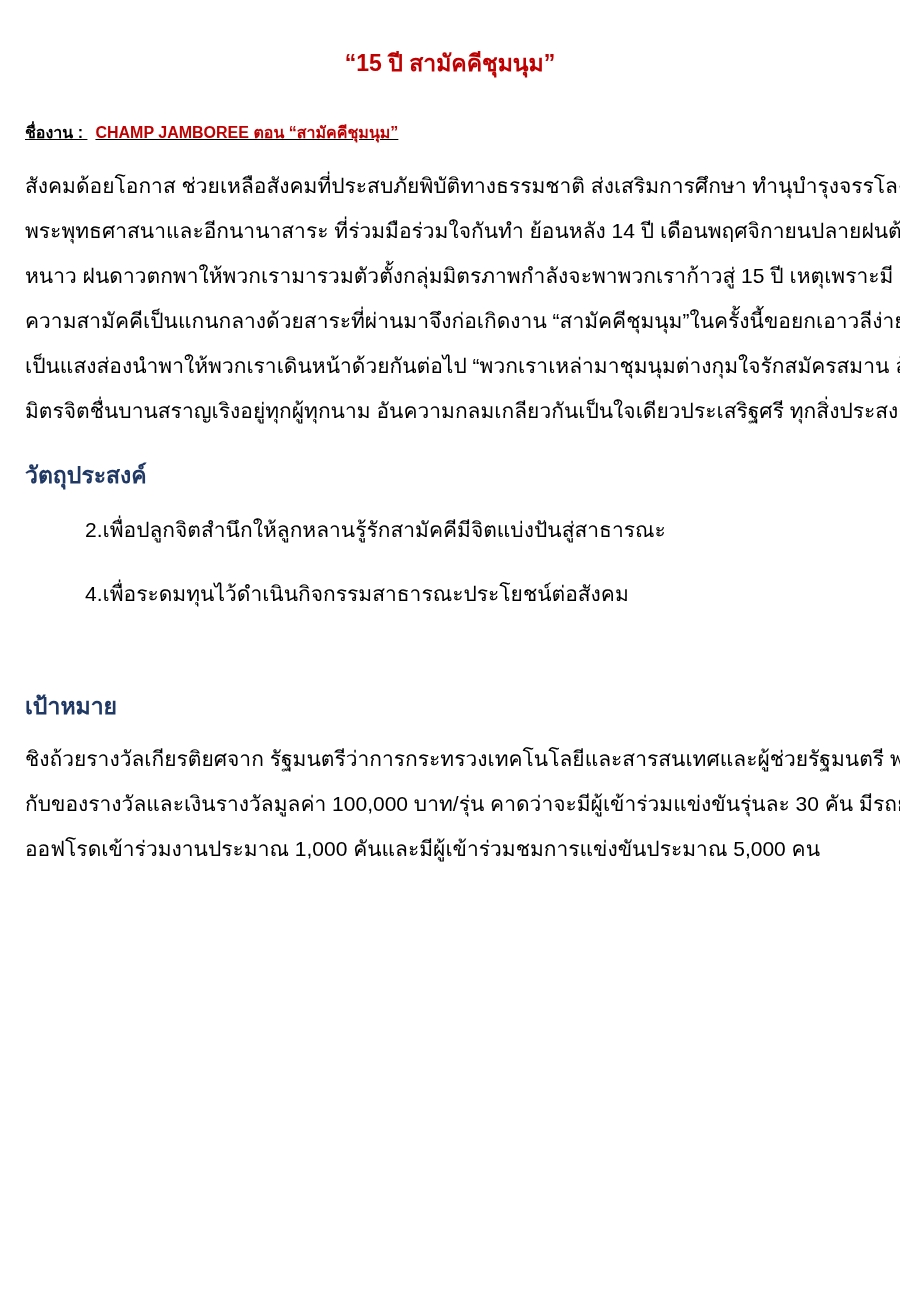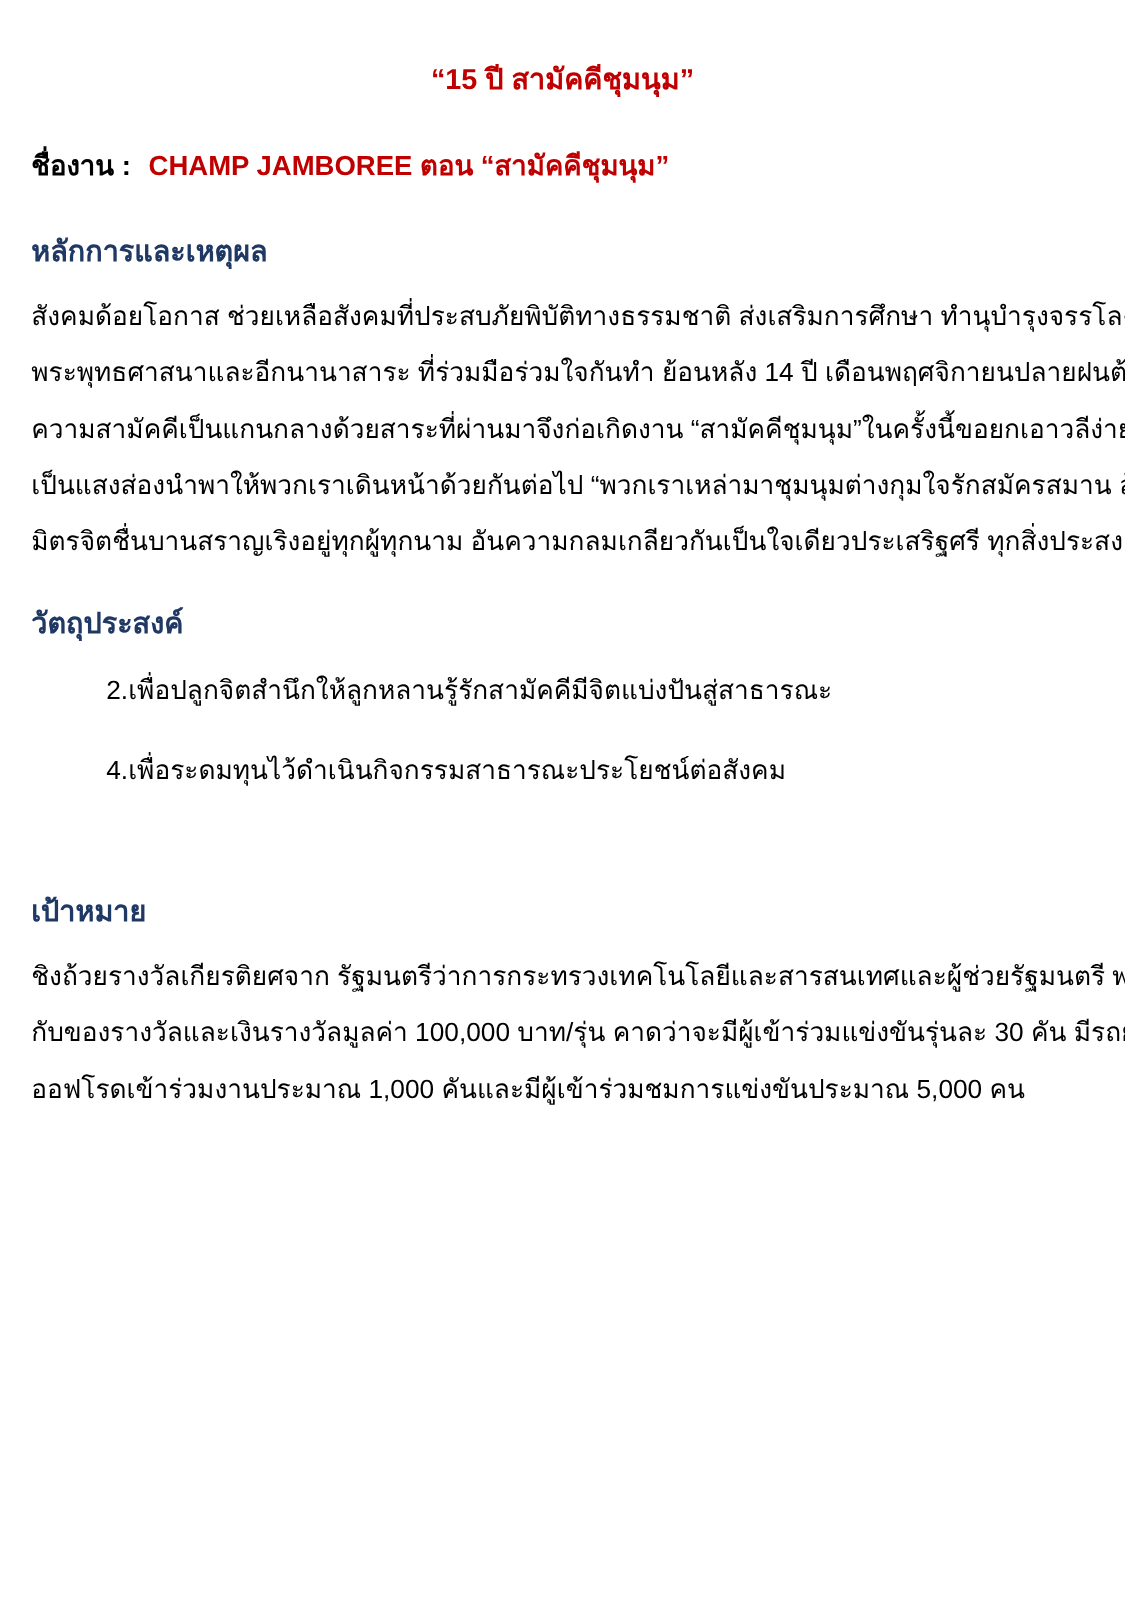--- a/index.html
+++ b/index.html
@@ -21,24 +21,25 @@
   }
   .doc-title {
     text-align: center;
     font-size: 23px;
     font-weight: bold;
     color: #C00000;
     line-height: 30px;
   }
   .event-line {
     margin-top: 40px;
-    font-size: 22px;
+    font-size: 16px;
     font-weight: bold;
     line-height: 30px;
     white-space: nowrap;
+    text-decoration: underline;
   }
   .event-label { color: #000000; }
   .event-value { color: #C00000; margin-left: 8px; }
   .section-heading {
     font-size: 23px;
     font-weight: bold;
     color: #1F3864;
     line-height: 30px;
   }
   .heading-principle { margin-top: 38px; }
@@ -65,25 +66,25 @@
 
 <div class="page">
 
   <div class="doc-title">“15 ปี สามัคคีชุมนุม”</div>
 
   <div class="event-line">
     <span class="event-label">ชื่องาน :</span>
     <span class="event-value">CHAMP JAMBOREE ตอน “สามัคคีชุมนุม”</span>
   </div>
 
-  <div class="section-heading heading-principle">หลักการและเหตุผล</div>
 
   <div class="para">
     <div class="line">สังคมด้อยโอกาส ช่วยเหลือสังคมที่ประสบภัยพิบัติทางธรรมชาติ ส่งเสริมการศึกษา ทำนุบำรุงจรรโลง</div>
     <div class="line">พระพุทธศาสนาและอีกนานาสาระ ที่ร่วมมือร่วมใจกันทำ ย้อนหลัง 14 ปี เดือนพฤศจิกายนปลายฝนต้น</div>
+    <div class="line">หนาว ฝนดาวตกพาให้พวกเรามารวมตัวตั้งกลุ่มมิตรภาพกำลังจะพาพวกเราก้าวสู่ 15 ปี เหตุเพราะมี</div>
     <div class="line">ความสามัคคีเป็นแกนกลางด้วยสาระที่ผ่านมาจึงก่อเกิดงาน “สามัคคีชุมนุม”ในครั้งนี้ขอยกเอาวลีง่ายๆนี้</div>
     <div class="line">เป็นแสงส่องนำพาให้พวกเราเดินหน้าด้วยกันต่อไป “พวกเราเหล่ามาชุมนุมต่างกุมใจรักสมัครสมาน ล้วน</div>
     <div class="line">มิตรจิตชื่นบานสราญเริงอยู่ทุกผู้ทุกนาม อันความกลมเกลียวกันเป็นใจเดียวประเสริฐศรี ทุกสิ่งประสงค์จง</div>
   </div>
 
   <div class="section-heading heading-objectives">วัตถุประสงค์</div>
 
   <div class="objectives">
     <div class="objective-item">2.เพื่อปลูกจิตสำนึกให้ลูกหลานรู้รักสามัคคีมีจิตแบ่งปันสู่สาธารณะ</div>
     <div class="objective-item gap-before">4.เพื่อระดมทุนไว้ดำเนินกิจกรรมสาธารณะประโยชน์ต่อสังคม</div>

